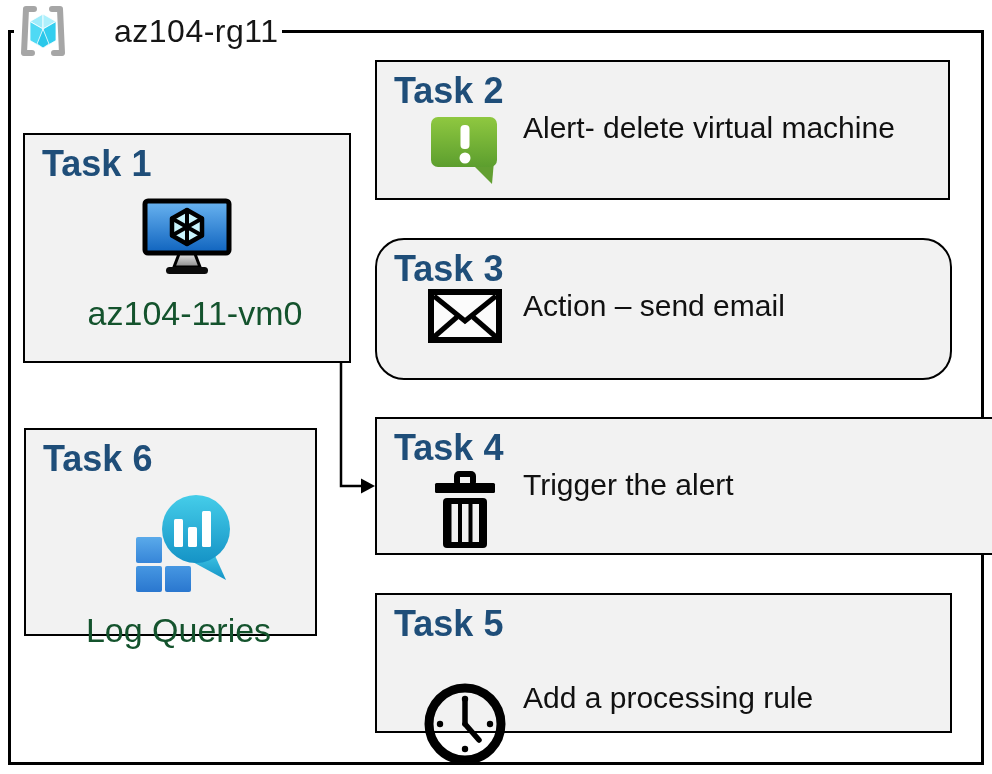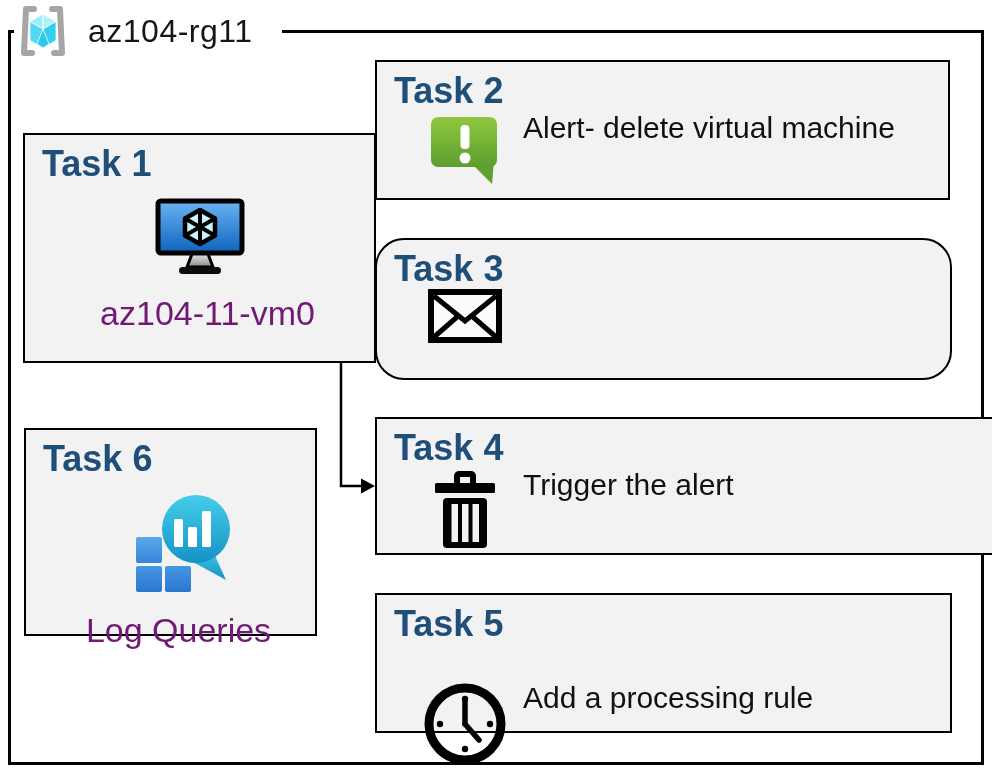--- a/index.html
+++ b/index.html
@@ -7,39 +7,39 @@
     position:relative;width:992px;height:774px;background:#ffffff;
     font-family:"Liberation Sans","DejaVu Sans",sans-serif;overflow:hidden;
   }
   .frame{
     position:absolute;left:8px;top:30px;width:976px;height:735px;
     border:3px solid #000;box-sizing:border-box;background:transparent;
   }
   .connector{position:absolute;left:0;top:0;pointer-events:none;}
   .header{
     position:absolute;left:14px;top:2px;width:268px;height:58px;
-    background:#ffffff;display:flex;align-items:center;gap:16px;z-index:3;
+    background:#ffffff;display:flex;align-items:center;gap:42px;z-index:3;
   }
   .rg-title{font-size:32px;color:#161616;letter-spacing:0.5px;white-space:nowrap;}
   .task-box{
     position:absolute;background:#F2F2F2;border:2.5px solid #000;
     box-sizing:border-box;display:flex;flex-direction:column;
   }
   .task-label{
     font-size:36px;font-weight:700;color:#1F4E79;
     margin:9px 0 0 17px;line-height:1.1;
   }
-  .task1{left:23px;top:133px;width:353px;height:230px;}
+  .task1{left:23px;top:133px;width:328px;height:230px;}
   .task6{left:24px;top:428px;width:293px;height:208px;}
   .task2{left:375px;top:60px;width:575px;height:140px;}
   .task3{left:375px;top:238px;width:577px;height:142px;border-radius:29px;}
   .task4{left:375px;top:417px;width:697px;height:138px;}
   .task5{left:375px;top:593px;width:577px;height:140px;gap:37px;}
   .vbox-icon{display:flex;justify-content:center;margin-top:14px;}
-  .vbox-caption{font-size:34px;color:#701a75;text-align:center;margin-top:18px;white-space:nowrap;padding-left:16px;}
+  .vbox-caption{font-size:34px;color:#14532d;text-align:center;margin-top:18px;white-space:nowrap;padding-left:16px;}
   .hrow{flex:1;display:flex;align-items:flex-start;margin-left:32px;}
   .hrow .icon-cell{width:112px;display:flex;justify-content:center;align-items:center;flex:none;}
   .hrow .task-text{font-size:30px;color:#111;white-space:nowrap;margin-left:2px;}
   .t6-icon{margin-left:24px;}
 </style>
 </head>
 <body>
 
 <div class="canvas">
 
@@ -156,20 +156,21 @@
     <div class="task-label">Task 3</div>
     <div class="hrow">
       <span class="icon-cell">
         <svg width="74" height="54" viewBox="0 0 74 54">
           <rect x="3" y="3" width="68" height="48" fill="#FBFBFB" stroke="#000" stroke-width="6"></rect>
           <polyline points="6,7 37,32 68,7" fill="none" stroke="#000" stroke-width="5"></polyline>
           <line x1="6" y1="48" x2="29" y2="28" stroke="#000" stroke-width="5"></line>
           <line x1="68" y1="48" x2="45" y2="28" stroke="#000" stroke-width="5"></line>
         </svg>
       </span>
+      <span class="task-text">Action – send email</span>
     </div>
   </div>
 
   <div class="task-box task4">
     <div class="task-label">Task 4</div>
     <div class="hrow">
       <span class="icon-cell">
         <svg width="64" height="80" viewBox="0 0 64 80">
           <rect x="21" y="3" width="22" height="16" rx="5" fill="#000"></rect>
           <rect x="27" y="9" width="10" height="7" fill="#F2F2F2"></rect>

